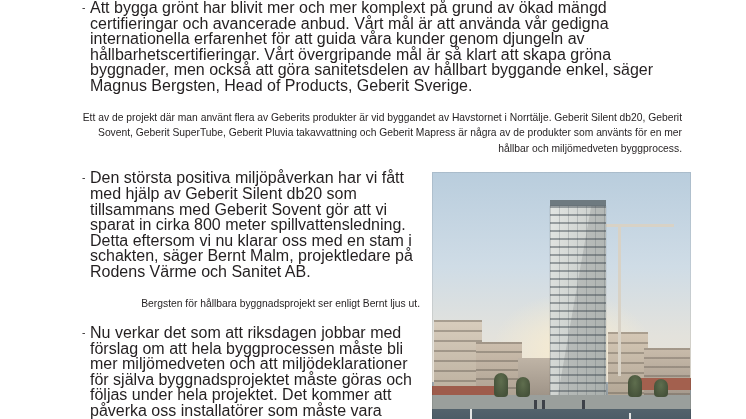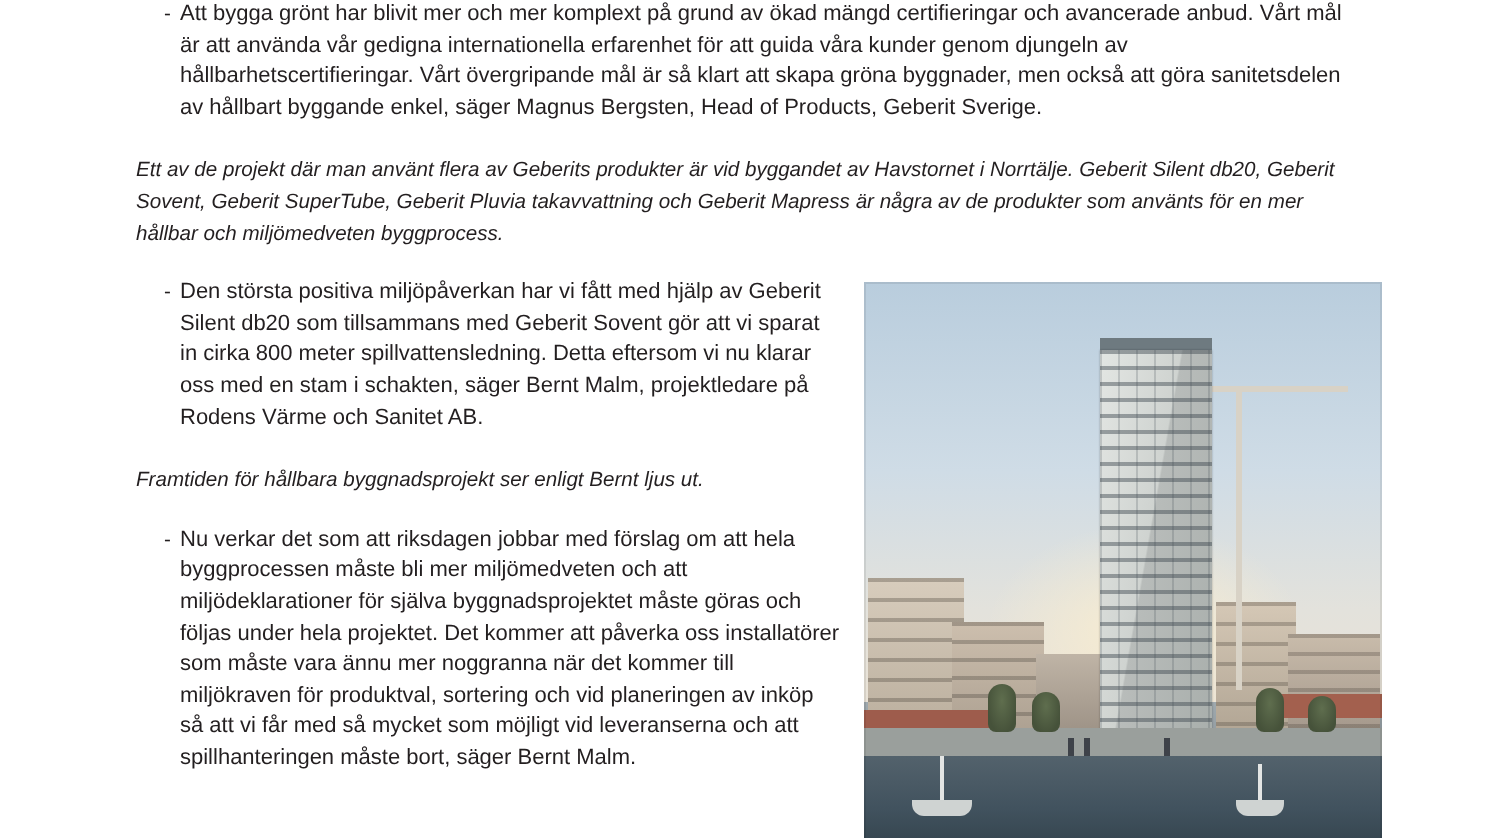--- a/index.html
+++ b/index.html
@@ -18,38 +18,37 @@
     position: relative;
     width: 746px;
     height: 419px;
     box-sizing: border-box;
     padding: 0 64px 0 68px;
   }
   .para {
     font-size: 10.3px;
     line-height: 15.6px;
     margin: 0;
-    text-align: left;
-    font-style: italic;
+    text-align: right;
   }
   .bullet-block {
     display: flex;
     margin: 0;
   }
   .bullet-dash {
     width: 22px;
     flex: 0 0 22px;
     font-size: 10.3px;
     line-height: 15.6px;
     padding-left: 14px;
     box-sizing: border-box;
   }
   .bullet-text {
     flex: 1 1 auto;
-    font-size: 11px;
+    font-size: 16px;
     line-height: 15.6px;
   }
   .spacer-lg { height: 16px; }
   .spacer-md { height: 14px; }
 
   
   .lower {
     display: flex;
     align-items: flex-start;
   }
@@ -200,21 +199,21 @@
   <div class="lower">
     <div class="lower-left">
 
       <div class="bullet-block">
         <div class="bullet-dash">-</div>
         <div class="bullet-text">Den största positiva miljöpåverkan har vi fått med hjälp av Geberit Silent db20 som tillsammans med Geberit Sovent gör att vi sparat in cirka 800 meter spillvattensledning. Detta eftersom vi nu klarar oss med en stam i schakten, säger Bernt Malm, projektledare på Rodens Värme och Sanitet AB.</div>
       </div>
 
       <div class="spacer-lg"></div>
 
-      <p class="para">Framtiden för hållbara byggnadsprojekt ser enligt Bernt ljus ut.</p>
+      <p class="para">Bergsten för hållbara byggnadsprojekt ser enligt Bernt ljus ut.</p>
 
       <div class="spacer-md"></div>
 
       <div class="bullet-block">
         <div class="bullet-dash">-</div>
         <div class="bullet-text">Nu verkar det som att riksdagen jobbar med förslag om att hela byggprocessen måste bli mer miljömedveten och att miljödeklarationer för själva byggnadsprojektet måste göras och följas under hela projektet. Det kommer att påverka oss installatörer som måste vara ännu mer noggranna när det kommer till miljökraven för produktval, sortering och vid planeringen av inköp så att vi får med så mycket som möjligt vid leveranserna och att spillhanteringen måste bort, säger Bernt Malm.</div>
       </div>
 
     </div>
 

